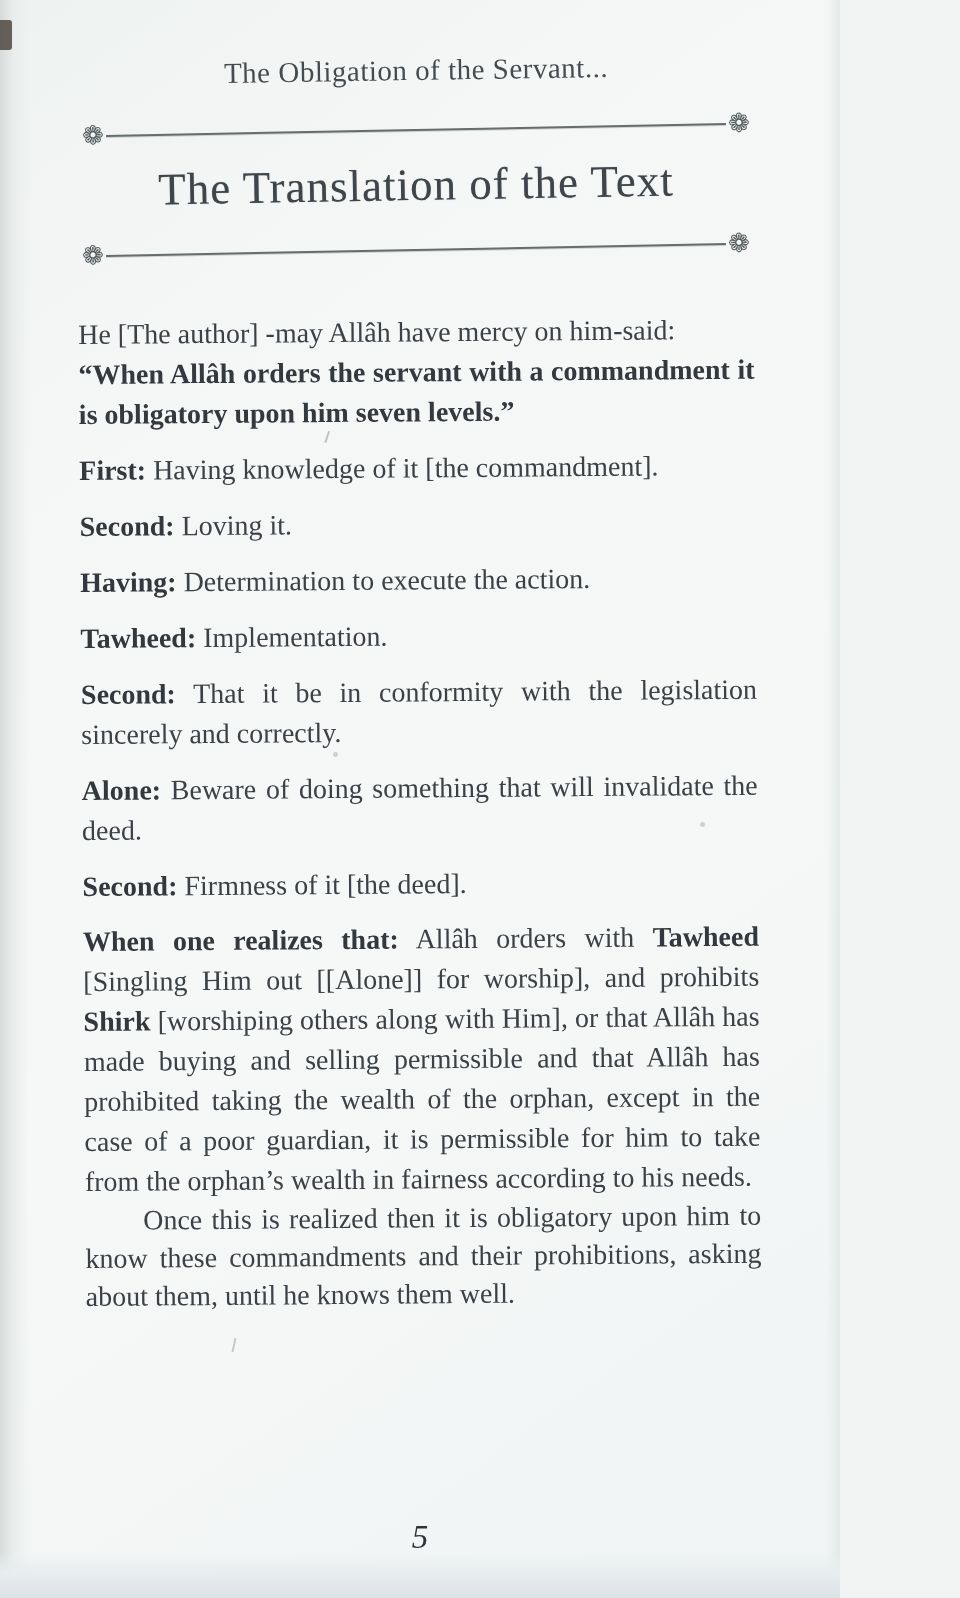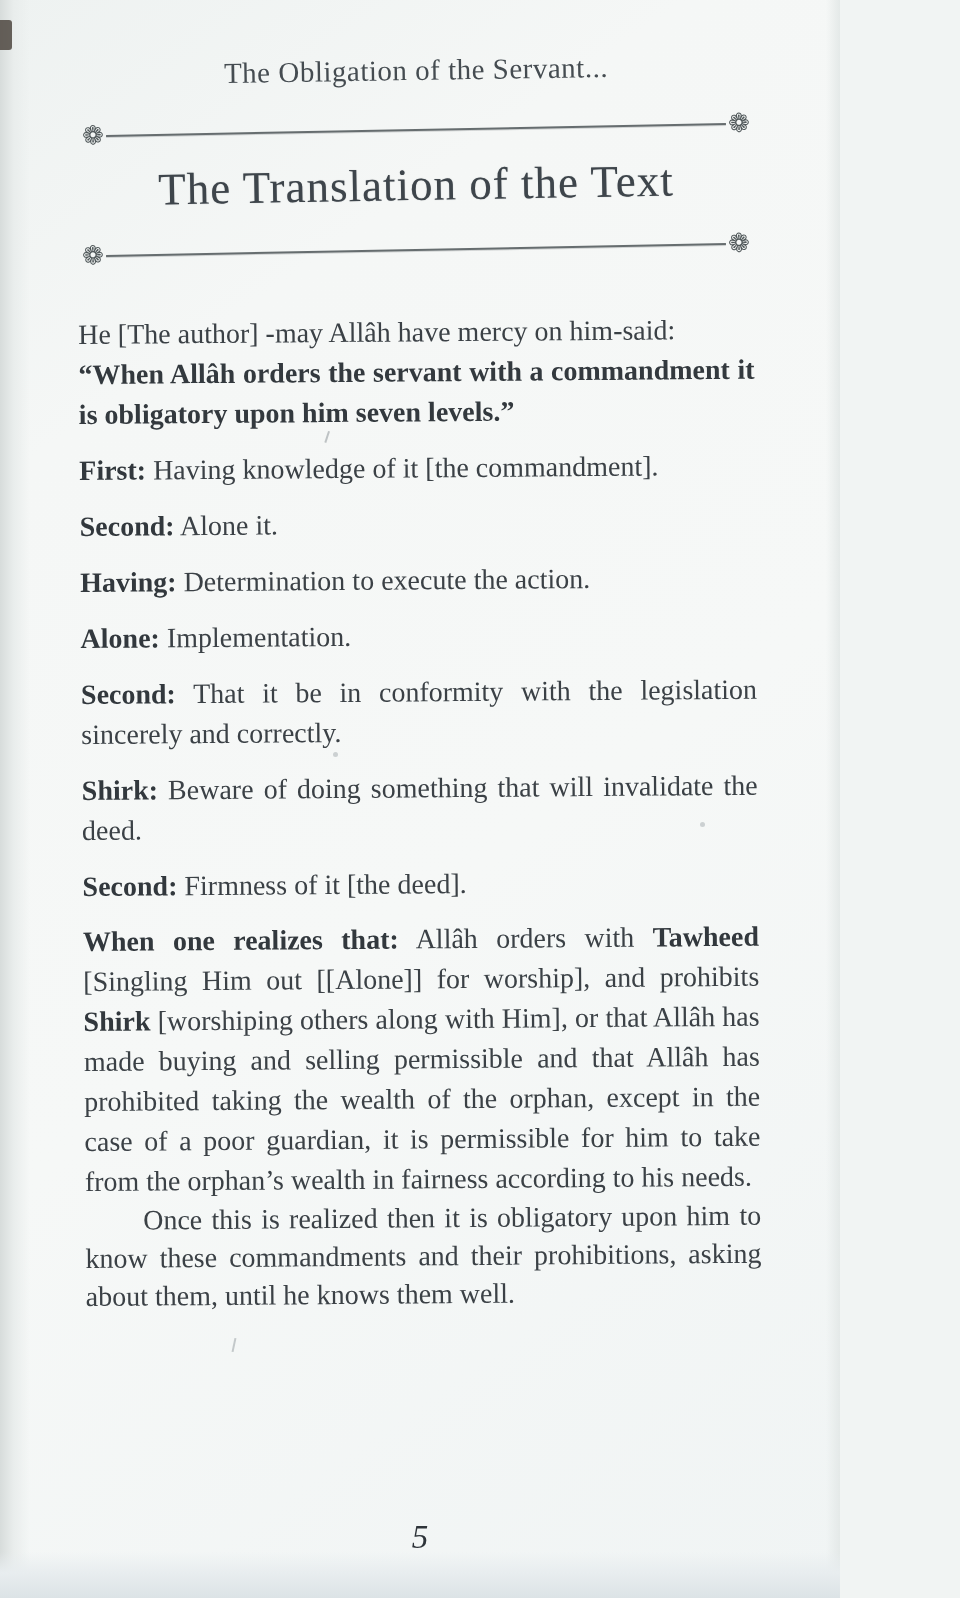--- a/index.html
+++ b/index.html
@@ -119,29 +119,29 @@
     </div>
 
     <div class="body-text">
 
       <p class="intro">He [The author] -may Allâh have mercy on him-said:</p>
 
       <p class="quote">“When Allâh orders the servant with a commandment it is obligatory upon him seven levels.”</p>
 
       <p class="level"><b>First:</b> <span>Having knowledge of it [the commandment].</span></p>
 
-      <p class="level"><b>Second:</b> <span>Alone it.</span></p>
+      <p class="level"><b>Second:</b> <span>Loving it.</span></p>
 
       <p class="level"><b>Having:</b> <span>Determination to execute the action.</span></p>
 
-      <p class="level"><b>Alone:</b> <span>Implementation.</span></p>
+      <p class="level"><b>Tawheed:</b> <span>Implementation.</span></p>
 
       <p class="level"><b>Second:</b> <span>That it be in conformity with the legislation sincerely and correctly.</span></p>
 
-      <p class="level"><b>Shirk:</b> <span>Beware of doing something that will invalidate the deed.</span></p>
+      <p class="level"><b>Alone:</b> <span>Beware of doing something that will invalidate the deed.</span></p>
 
       <p class="level"><b>Second:</b> <span>Firmness of it [the deed].</span></p>
 
       <p class="para"><b>When one realizes that:</b><span> Allâh orders with </span><b>Tawheed</b><span> [Singling Him out [[Alone]] for worship], and prohibits </span><b>Shirk</b><span> [worshiping others along with Him], or that Allâh has made buying and selling permissible and that Allâh has prohibited taking the wealth of the orphan, except in the case of a poor guardian, it is permissible for him to take from the orphan’s wealth in fairness according to his needs.</span></p>
 
       <p class="closing">Once this is realized then it is obligatory upon him to know these commandments and their prohibitions, asking about them, until he knows them well.</p>
 
     </div>
   </div>
 

